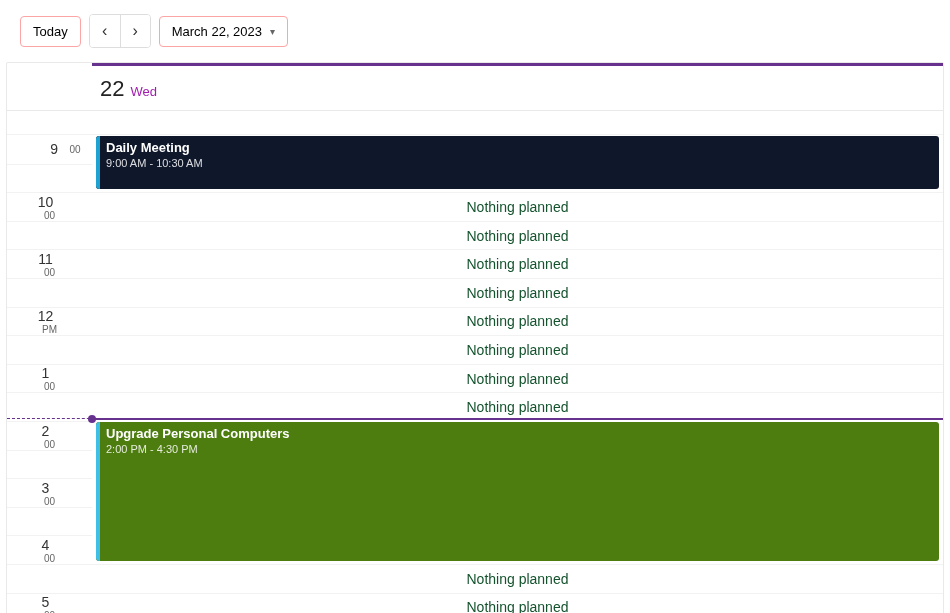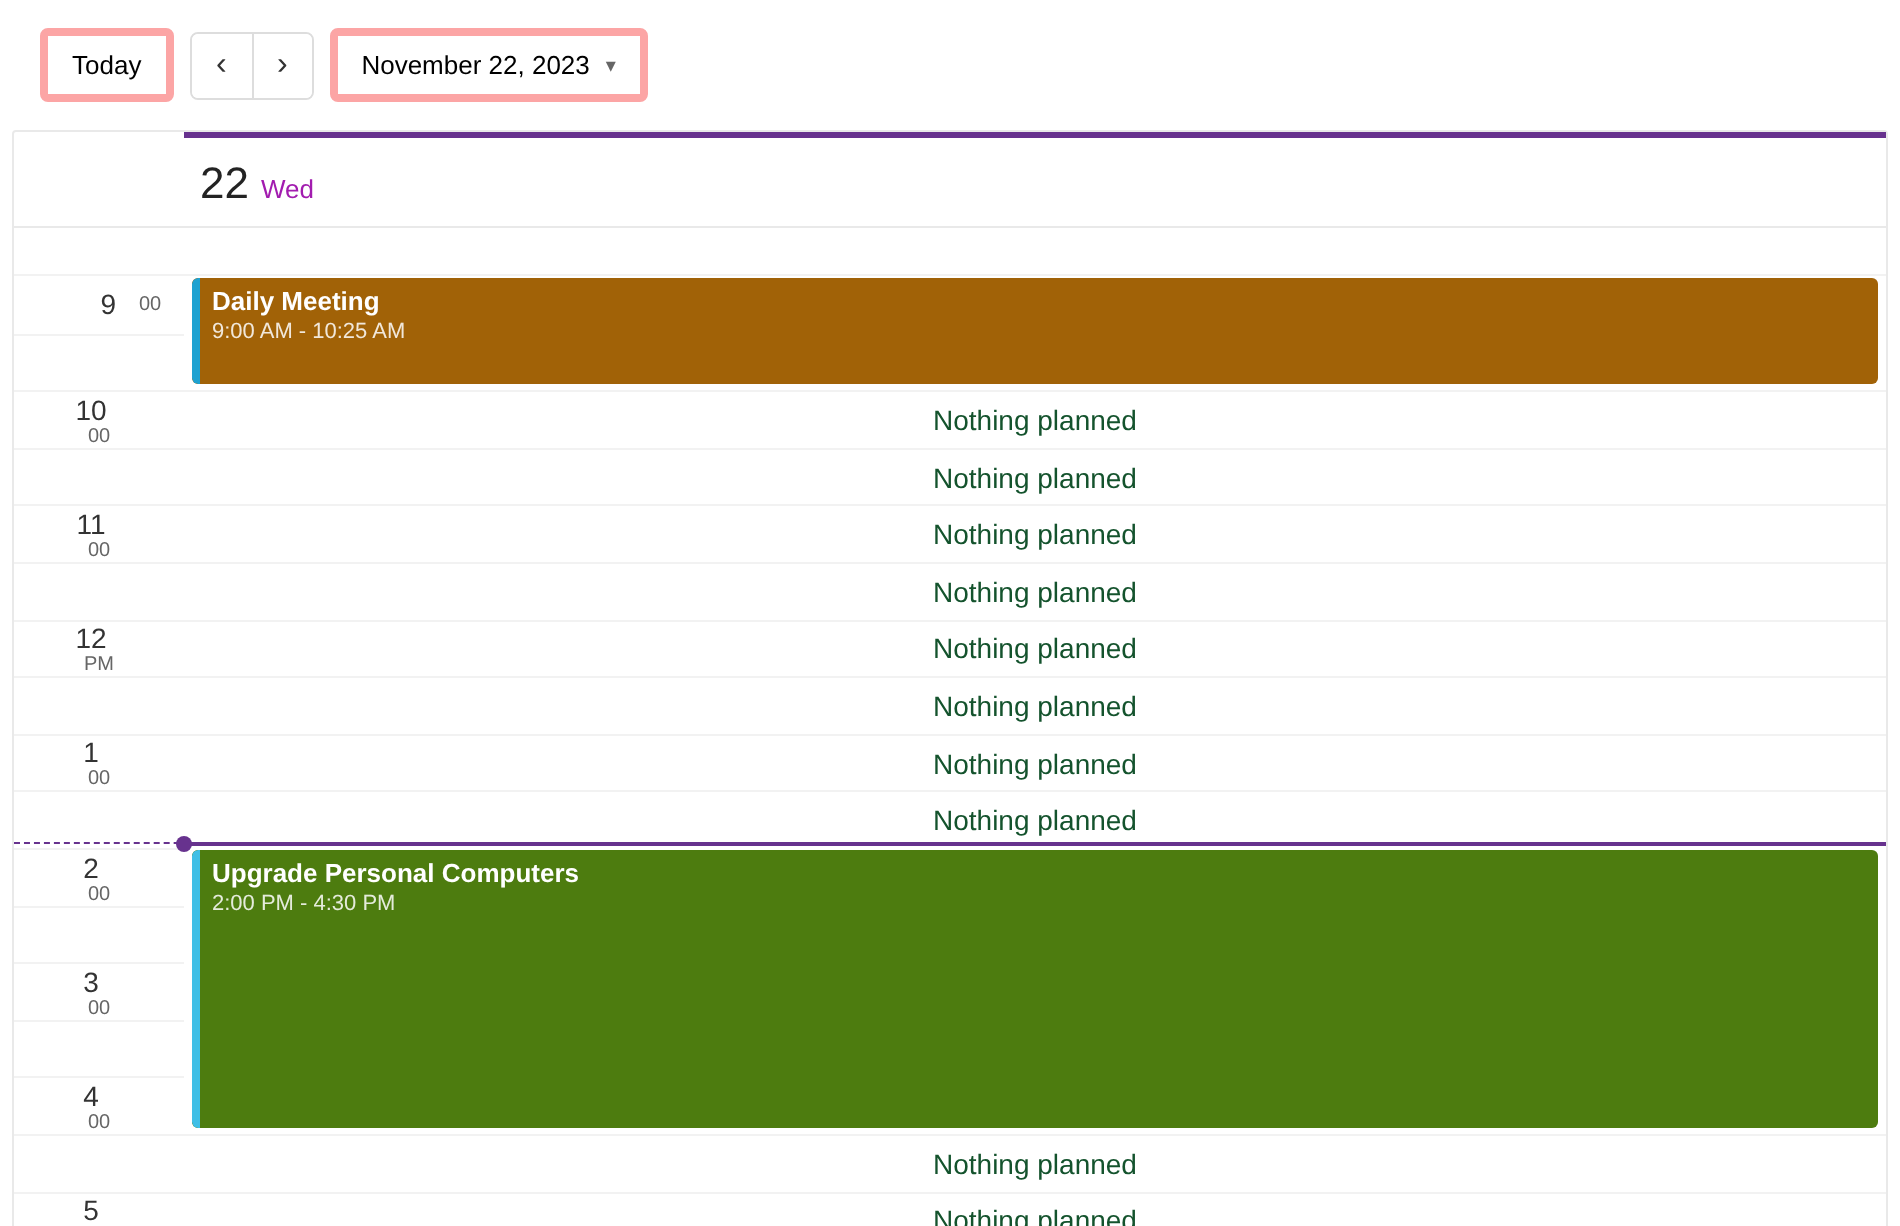--- a/index.html
+++ b/index.html
@@ -1,19 +1,19 @@
 <!DOCTYPE html>
 <html><head>
 <meta charset="utf-8">
 <style>
   * { box-sizing: border-box; }
   html, body { margin: 0; padding: 0; font-family: Arial, Helvetica, sans-serif; font-size: 13px; color: #232323; background: #fff; }
   .wrap { width: 950px; height: 613px; margin: 0; position: relative; }
   .toolbar { display: flex; align-items: center; gap: 8px; padding: 14px 20px; }
-  .btn { border: 4px solid #fca5a5; border-radius: 4px; background: #fff; padding: 7px 12px; font-size: 13px; cursor: pointer; }
+  .btn { border: 1px solid #fca5a5; border-radius: 4px; background: #fff; padding: 7px 12px; font-size: 13px; cursor: pointer; }
   .nav-group { display: inline-flex; border: 1px solid #ddd; border-radius: 4px; overflow: hidden; }
   .nav-btn { border: none; background: #fff; padding: 7px; cursor: pointer; display: flex; align-items: center; justify-content: center; width: 30px; font-size: 16px; color: #333; }
   .nav-btn + .nav-btn { border-left: 1px solid #ddd; }
   .date-btn { display: inline-flex; align-items: center; gap: 8px; }
   .tri { font-size: 10px; color: #666; }
 
   .calendar { border: 1px solid #e9e9e9; margin: 0 6px; border-radius: 2px; }
   .day-header { display: flex; border-bottom: 1px solid #e9e9e9; }
   .gutter { width: 85px; flex-shrink: 0; }
   .day-cell { flex: 1; border-top: 3px solid #67328e; padding: 10px 8px 8px; display: flex; align-items: baseline; gap: 6px; }
@@ -57,21 +57,21 @@
     <button class="btn">Today</button>
     <div class="nav-group">
       <button class="nav-btn">
         <span>‹</span>
       </button>
       <button class="nav-btn">
         <span>›</span>
       </button>
     </div>
     <button class="btn date-btn">
-      <span>November 22, 2023</span>
+      <span>March 22, 2023</span>
       <span class="tri">▾</span>
     </button>
   </div>
 
   <div class="calendar">
     <div class="day-header">
       <div class="gutter"></div>
       <div class="day-cell">
         <span class="day-num">22</span>
         <span class="day-name">Wed</span>
@@ -182,24 +182,24 @@
             <div class="slot covered"></div>
             <div class="slot covered"></div>
             <div class="slot covered"></div>
             <div class="slot covered"></div>
             <div class="slot">
               <span>Nothing planned</span>
             </div>
             <div class="slot">
               <span>Nothing planned</span>
             </div>
-            <div class="event" style="top: 1px; height: 53.2px; background: #a16207;">
+            <div class="event" style="top: 1px; height: 53.2px; background: #0f172a;">
               <div class="bar" style="background: rgb(30, 162, 209);"></div>
               <div class="event-title">Daily Meeting</div>
-              <div class="event-time">9:00 AM - 10:25 AM</div>
+              <div class="event-time">9:00 AM - 10:30 AM</div>
             </div>
             <div class="event" style="top: 287px; height: 139px; background: #4d7c0f;">
               <div class="bar" style="background: rgb(63, 191, 230);"></div>
               <div class="event-title">Upgrade Personal Computers</div>
               <div class="event-time">2:00 PM - 4:30 PM</div>
             </div>
           </div>
       </div>
       <div id="now-indicator">
   <div class="now-line" style="top:307px">

